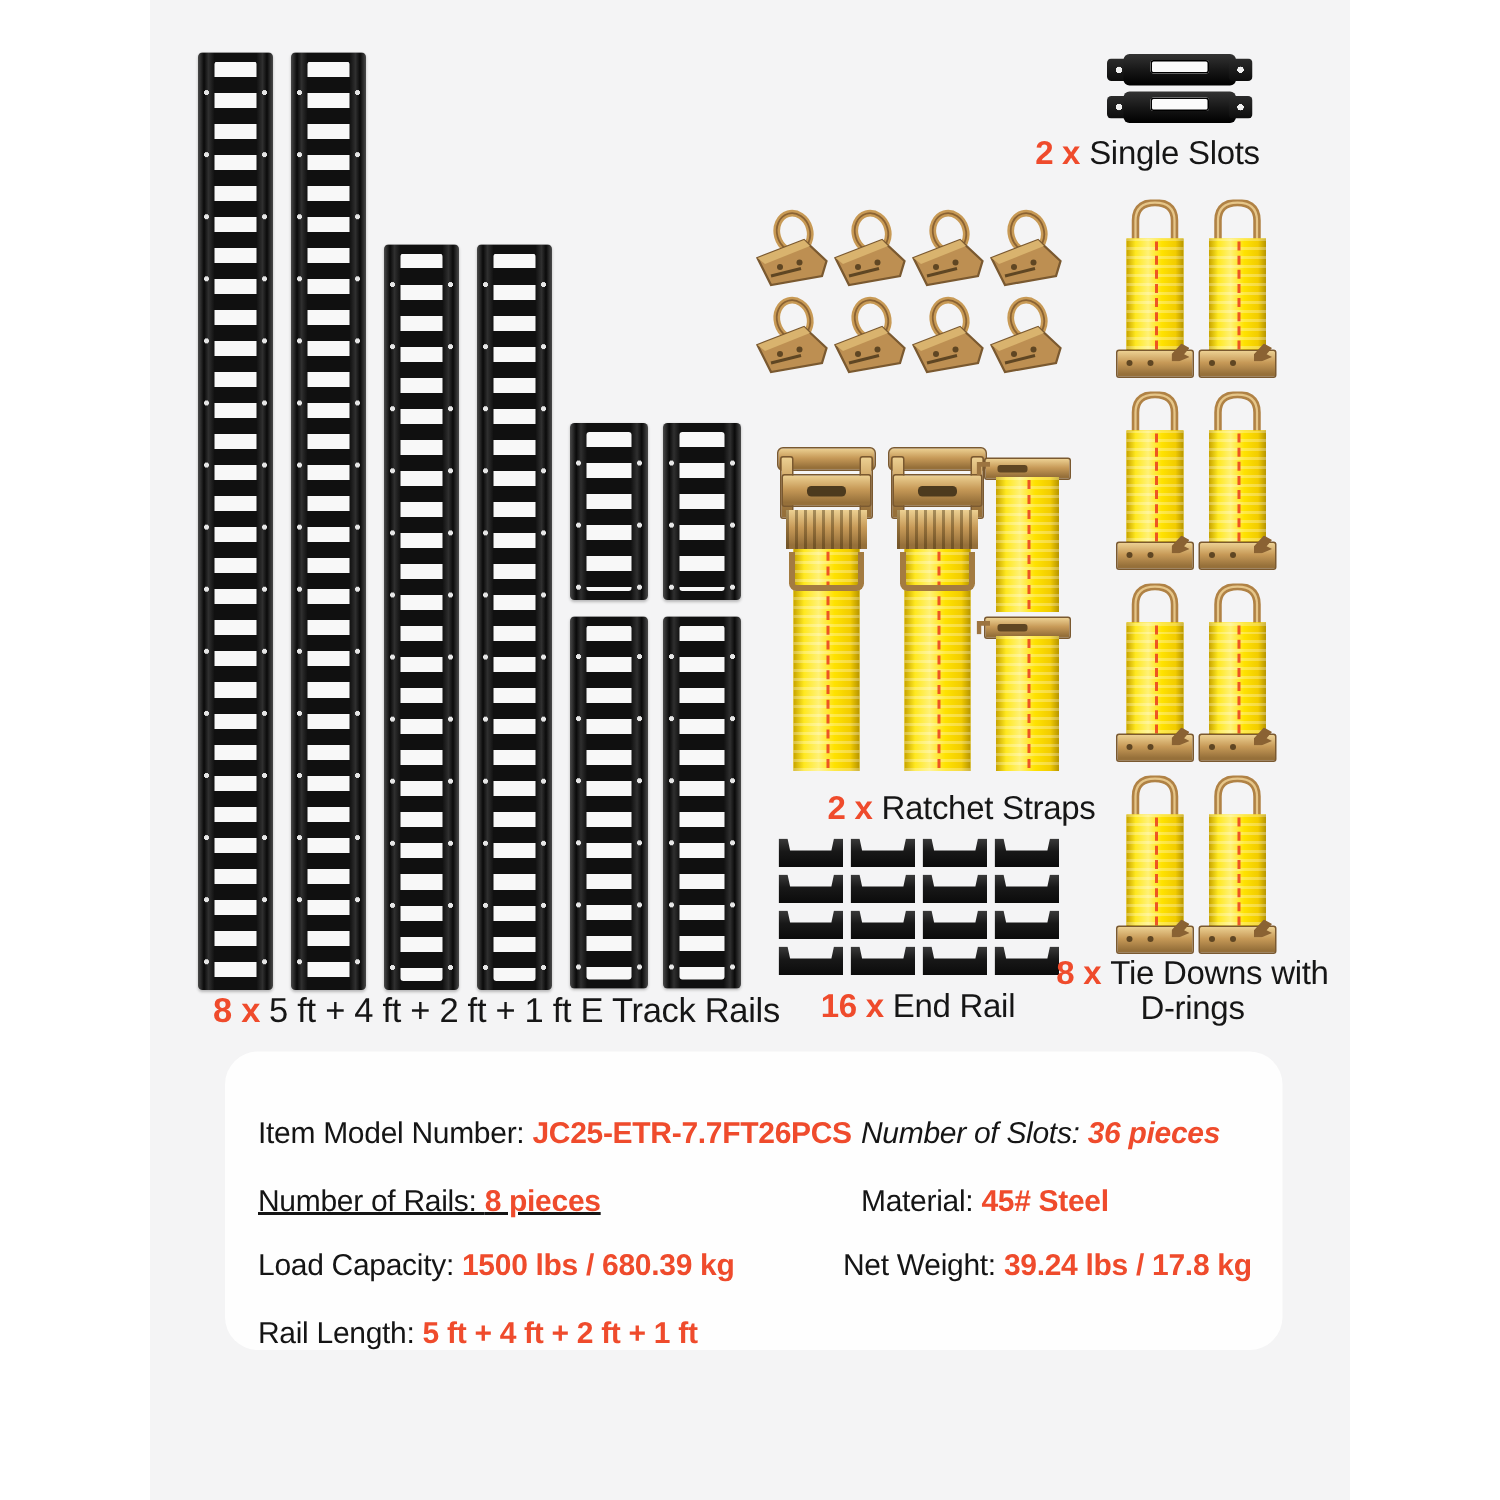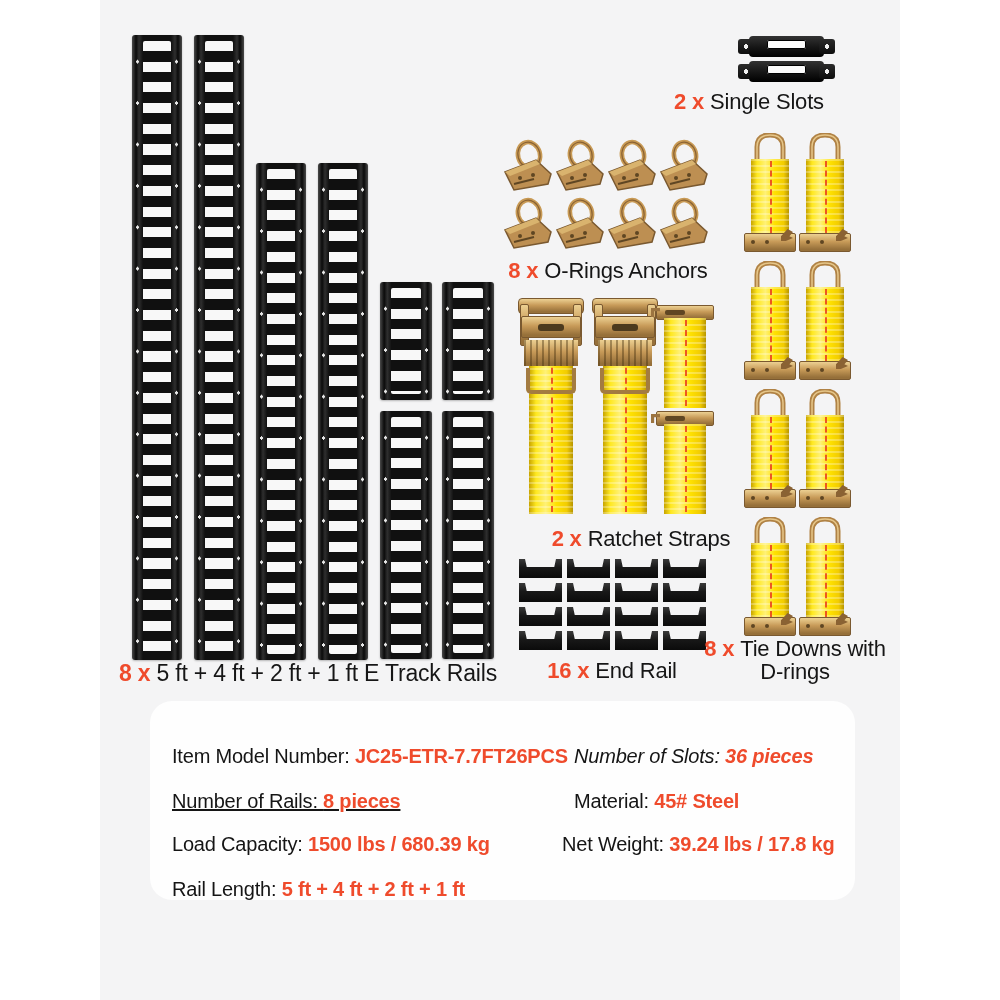--- a/index.html
+++ b/index.html
@@ -112,35 +112,35 @@
   <div id="rails-group">
       <div class="rail" style="left: 132px; top: 35px; width: 50px; height: 625px;"></div>
       <div class="rail" style="left: 194px; top: 35px; width: 50px; height: 625px;"></div>
       <div class="rail" style="left: 256px; top: 163px; width: 50px; height: 497px;"></div>
       <div class="rail" style="left: 318px; top: 163px; width: 50px; height: 497px;"></div>
       <div class="rail" style="left: 380px; top: 282px; width: 52px; height: 118px;"></div>
       <div class="rail" style="left: 442px; top: 282px; width: 52px; height: 118px;"></div>
       <div class="rail" style="left: 380px; top: 411px; width: 52px; height: 248px;"></div>
       <div class="rail" style="left: 442px; top: 411px; width: 52px; height: 248px;"></div>
     </div>
-  <div class="item-label" style="left:108px;top:660px;width:400px;font-size:23px;">
+  <div class="item-label" style="left:131px;top:660px;width:400px;font-size:23px;">
     <span class="count">8 x</span><span>5 ft + 4 ft + 2 ft + 1 ft E Track Rails</span>
   </div>
 
   <div id="singleslots-group" style="position:absolute;left:738px;top:36px;">
       <div class="slot-piece">
         <div class="slot-body"></div>
         <div class="slot-hole"></div>
       </div>
       <div class="slot-piece">
         <div class="slot-body"></div>
         <div class="slot-hole"></div>
       </div>
     </div>
-  <div class="item-label" style="left:659px;top:89px;width:180px;">
+  <div class="item-label" style="left:675px;top:89px;width:180px;">
     <span class="count">2 x</span><span>Single Slots</span>
   </div>
 
   <div id="orings-grid">
       <div class="oring"><svg width="52" height="56" viewBox="0 0 52 56">
  <ellipse cx="27" cy="17" rx="11" ry="13" fill="none" stroke="#c89a55" stroke-width="4.5" transform="rotate(-16 27 17)"></ellipse>
  <ellipse cx="27" cy="17" rx="11" ry="13" fill="none" stroke="#8a6233" stroke-width="1.2" transform="rotate(-16 27 17)"></ellipse>
  <path d="M3 34 L34 22 L49 36 L46 46 L12 52 Z" fill="#bd8f52" stroke="#7a5930" stroke-width="1.5"></path>
  <path d="M3 34 L34 22 L38 26 L8 38 Z" fill="#d9b36e"></path>
  <circle cx="18" cy="40" r="2" fill="#5f4623"></circle>
@@ -204,23 +204,20 @@
       <div class="oring"><svg width="52" height="56" viewBox="0 0 52 56">
  <ellipse cx="27" cy="17" rx="11" ry="13" fill="none" stroke="#c89a55" stroke-width="4.5" transform="rotate(-16 27 17)"></ellipse>
  <ellipse cx="27" cy="17" rx="11" ry="13" fill="none" stroke="#8a6233" stroke-width="1.2" transform="rotate(-16 27 17)"></ellipse>
  <path d="M3 34 L34 22 L49 36 L46 46 L12 52 Z" fill="#bd8f52" stroke="#7a5930" stroke-width="1.5"></path>
  <path d="M3 34 L34 22 L38 26 L8 38 Z" fill="#d9b36e"></path>
  <circle cx="18" cy="40" r="2" fill="#5f4623"></circle>
  <circle cx="31" cy="37" r="2" fill="#5f4623"></circle>
  <path d="M12 46 L32 41" stroke="#5f4623" stroke-width="2"></path>
 </svg></div>
     </div>
-  <div class="item-label" style="left:502px;top:258px;width:212px;">
-    <span class="count">8 x</span><span>O-Rings Anchors</span>
-  </div>
 
   <div id="ratchet-group">
       <div class="ratchet" style="left: 518px; top: 298px;">
         <div class="ystrap r-strap"></div>
         <div class="gold r-handle"></div>
         <div class="gold r-side" style="left: 2px;"></div>
         <div class="gold r-side" style="right: 2px;"></div>
         <div class="gold r-frame"></div>
         <div class="r-body"></div>
         <div class="r-bail"></div>

